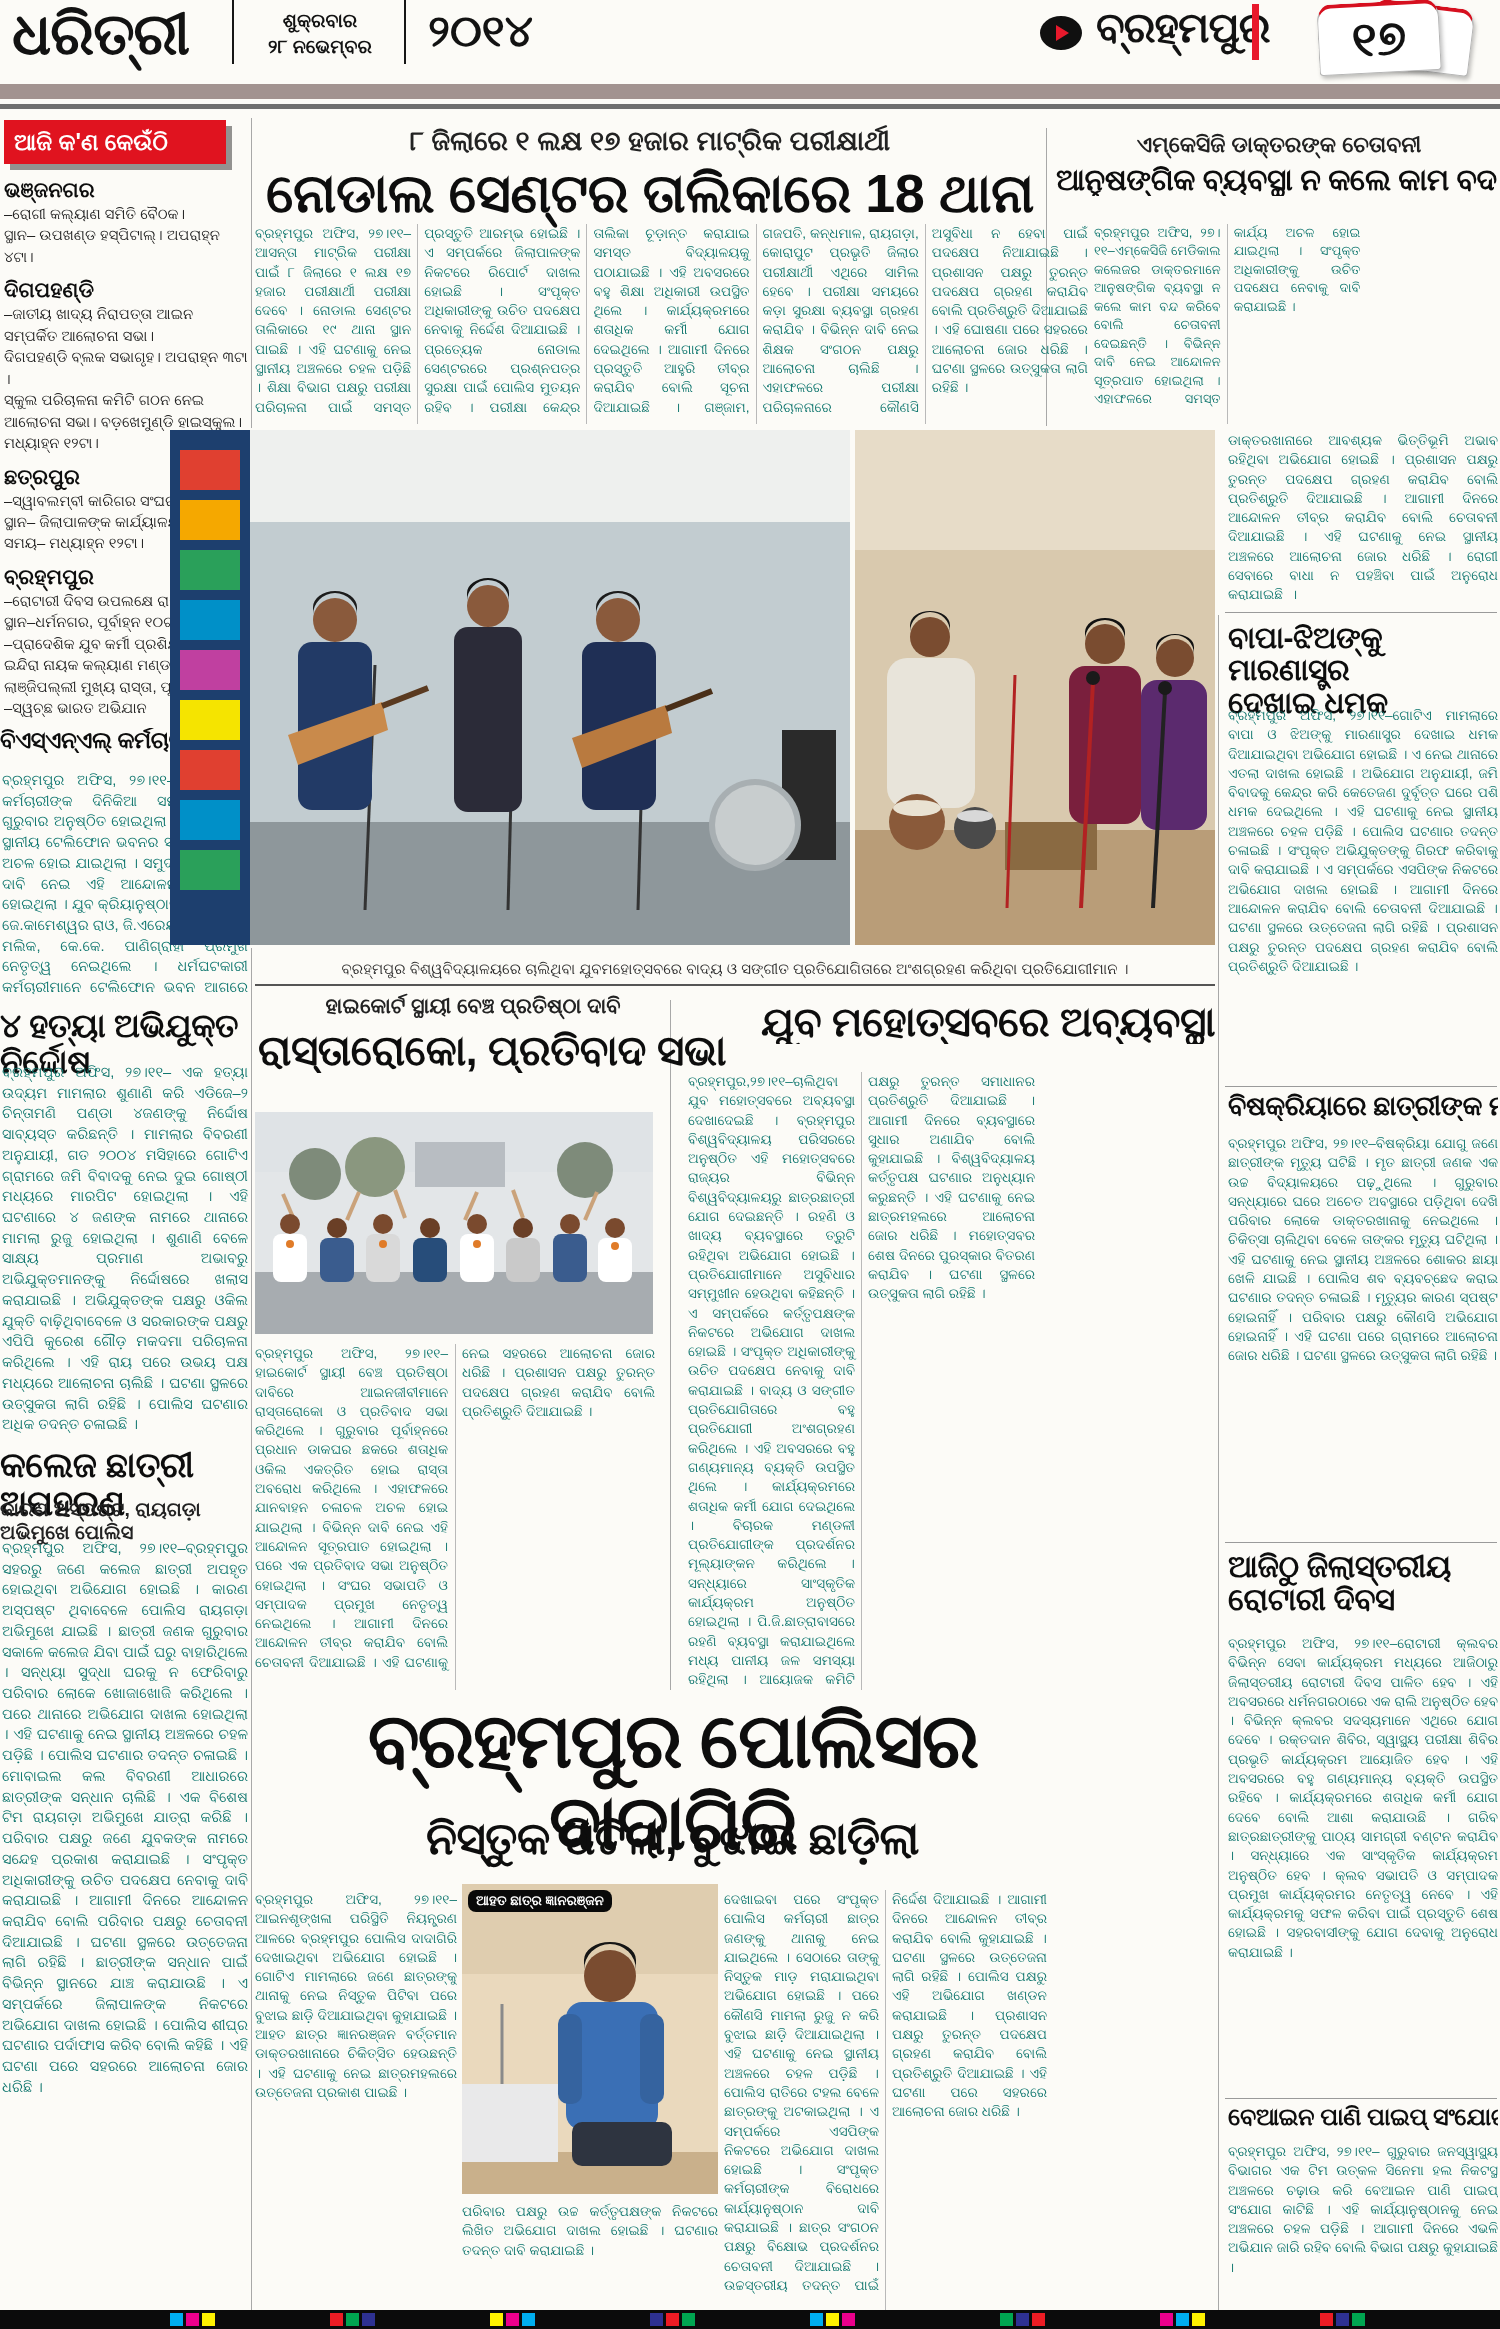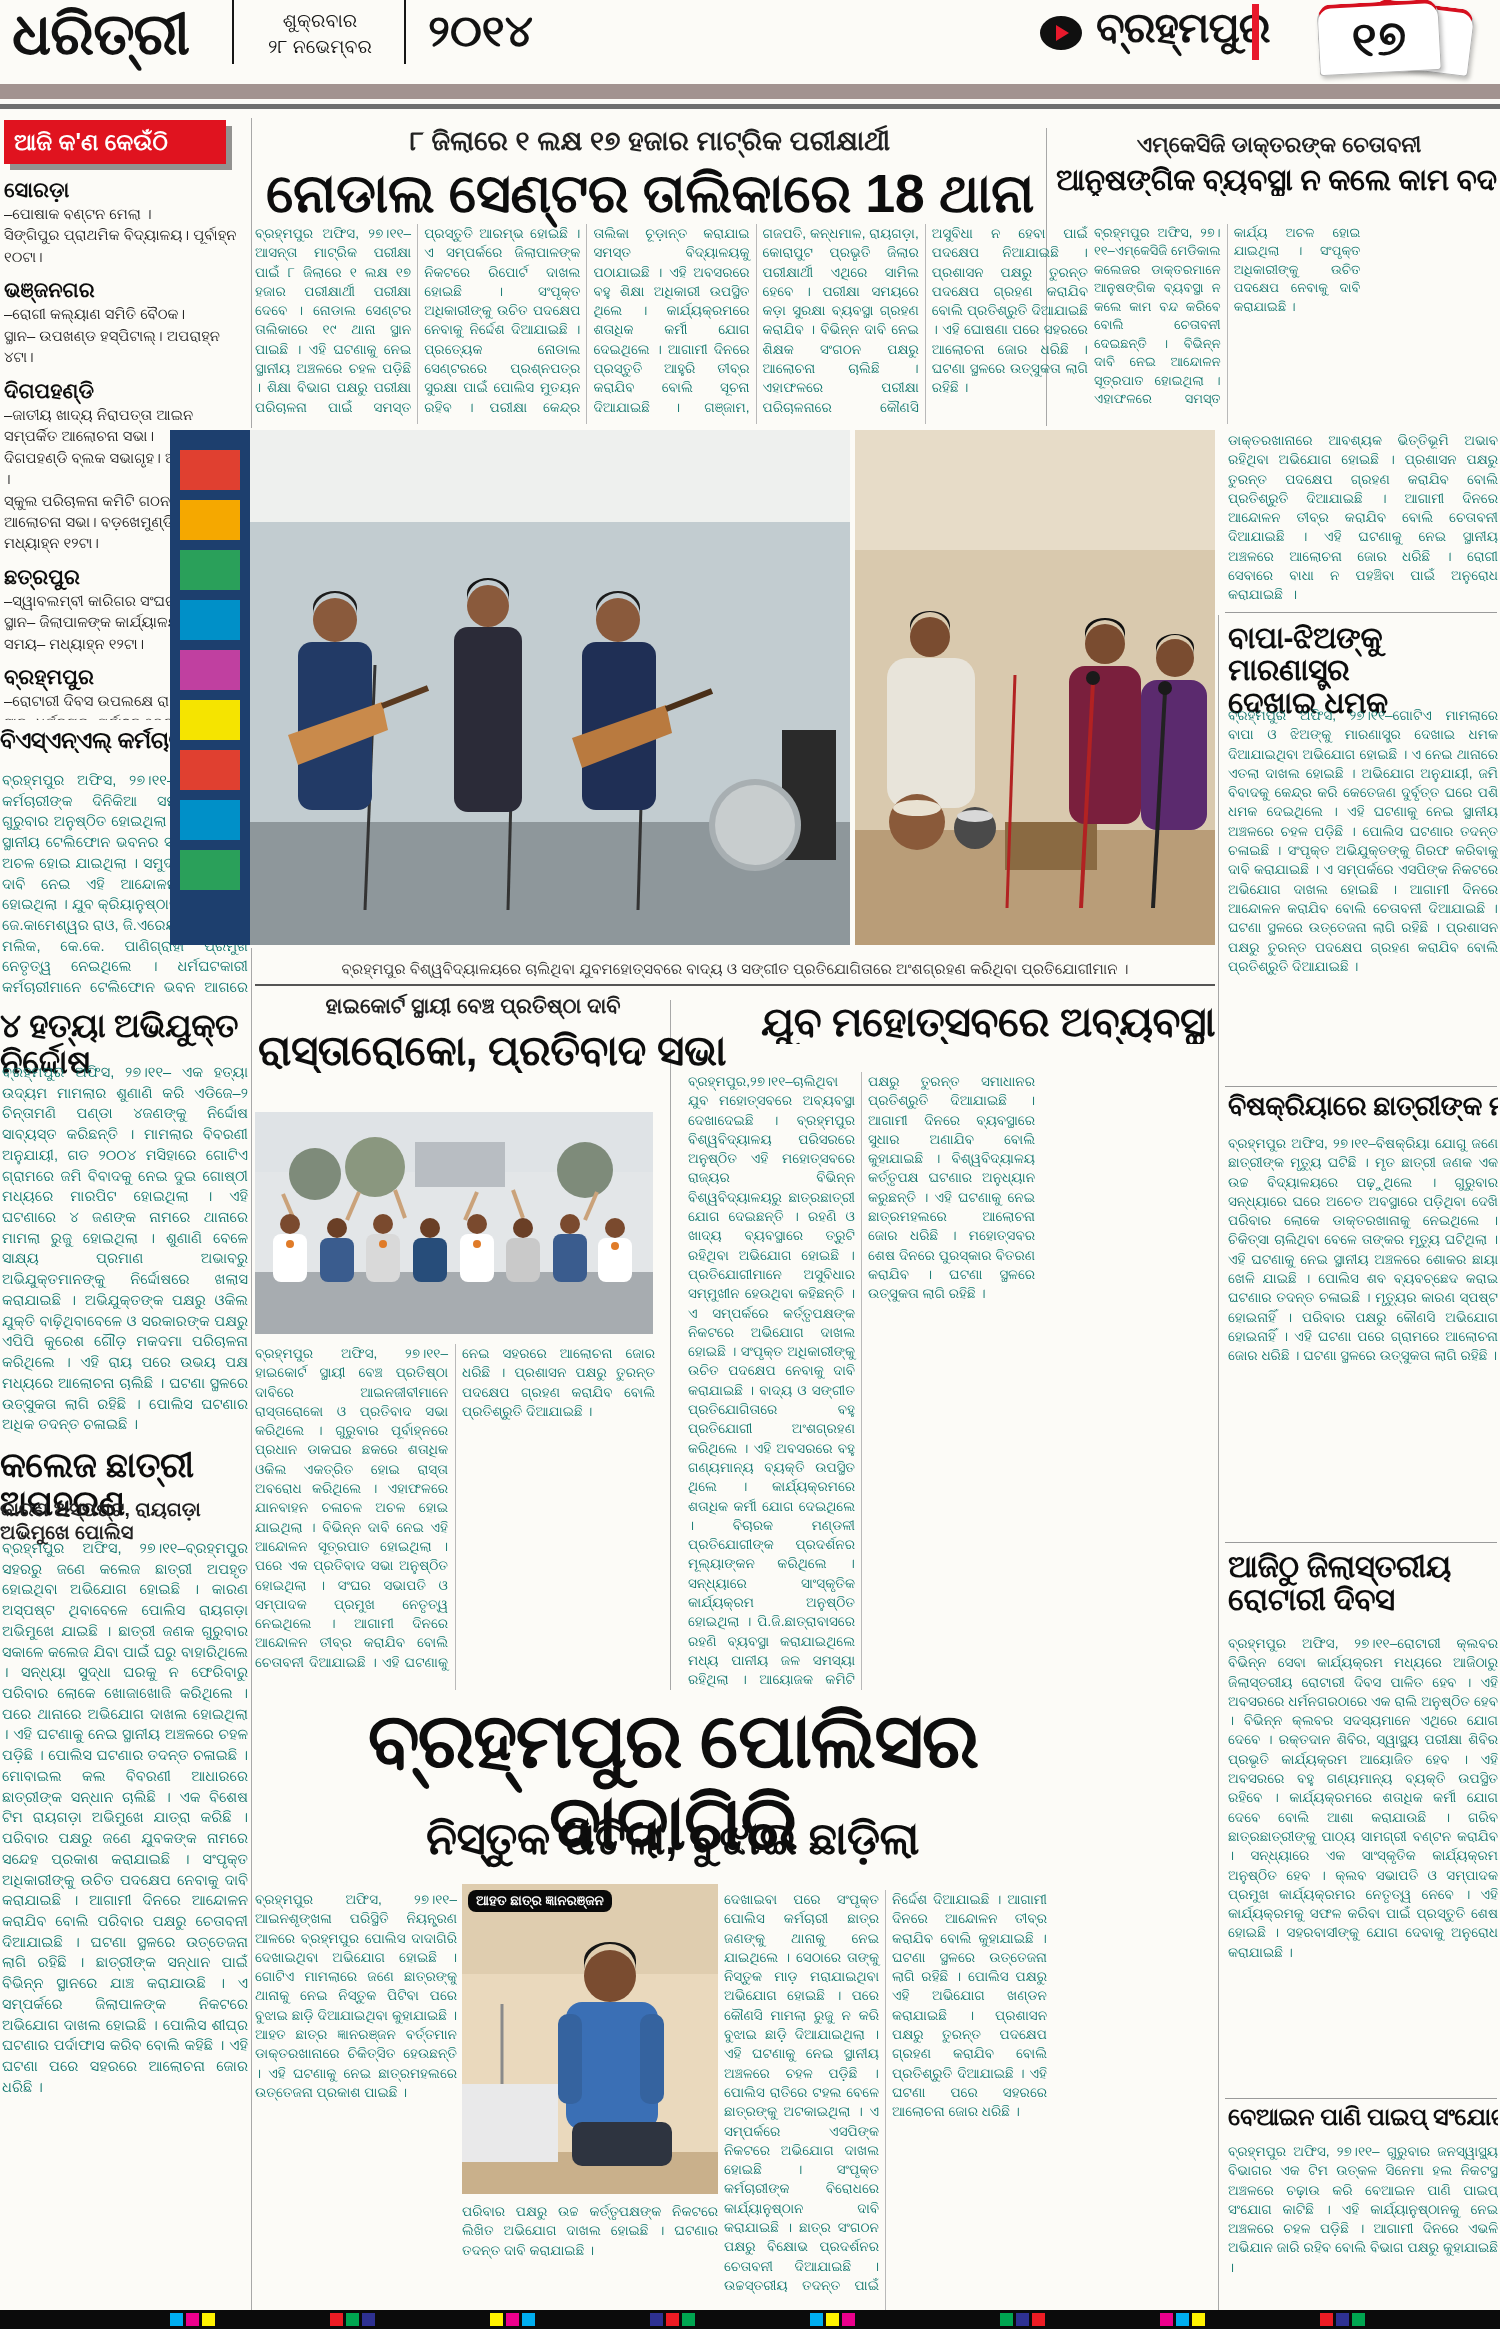--- a/index.html
+++ b/index.html
@@ -12,21 +12,21 @@
   .kick{font-weight:bold;color:#222;}
   .bodytxt{font-size:13.6px;line-height:1.42;text-align:justify;color:#0f766e;overflow:hidden;}
   .cols2{column-count:2;column-gap:14px;column-rule:1px solid #b9b9b9;column-fill:auto;height:100%;}
   .cols3{column-count:3;column-gap:13px;column-rule:1px solid #b9b9b9;column-fill:auto;height:100%;}
   .cols5{column-count:5;column-gap:13px;column-rule:1px solid #b9b9b9;column-fill:auto;height:100%;}
   .vrule{width:1px;background:#a8a8a8;}
   .hrule{height:1px;background:#9a9a9a;}
   
   .logo{font-size:58px;font-weight:bold;letter-spacing:-1px;}
   .mast-sep{width:2px;background:#161616;}
-  .datebox{font-size:19px;font-weight:normal;line-height:1.35;}
+  .datebox{font-size:19px;font-weight:bold;line-height:1.35;}
   .year{font-size:44px;font-weight:bold;}
   .edition{font-size:42px;font-weight:bold;letter-spacing:-1px;}
   .oval{width:42px;height:34px;background:#101010;border-radius:50%;display:flex;align-items:center;justify-content:center;}
   .oval .tri{width:0;height:0;border-top:8px solid transparent;border-bottom:8px solid transparent;border-left:13px solid #e8192c;margin-left:3px;}
   .redbar{width:7px;background:#e8192c;}
   .cal-page{position:absolute;background:#fff;border:1px solid #b5b5b5;border-top:4px solid #d6101f;
             border-radius:14px 14px 4px 4px/18px 18px 4px 4px;box-shadow:2px 3px 4px rgba(0,0,0,.25);}
   .cal-num{font-size:48px;font-weight:bold;}
   
   .todaybox{background:#e0131f;color:#fff;font-size:23px;font-weight:bold;display:flex;align-items:center;
@@ -70,25 +70,20 @@
 <div class="abs vrule" style="left:251px;top:118px;height:310px;"></div>
 <div class="abs vrule" style="left:251px;top:948px;height:1362px;"></div>
 <div class="abs vrule" style="left:1046px;top:128px;height:298px;"></div>
 <div class="abs vrule" style="left:1218px;top:615px;height:1697px;"></div>
 <div class="abs vrule" style="left:670px;top:1000px;height:690px;"></div>
 
 <div class="abs todaybox" style="left:4px;top:120px;width:212px;height:44px;">
   <span>ଆଜି କ'ଣ କେଉଁଠି</span>
 </div>
 <div class="abs" style="left:4px;top:168px;width:244px;height:552px;overflow:hidden;">
-  <div>
-    <div class="town">ସୋରଡ଼ା</div>
-    <div class="evlines pre">–ପୋଷାକ ବଣ୍ଟନ ମେଲା ।
-ସିଙ୍ଗିପୁର ପ୍ରାଥମିକ ବିଦ୍ୟାଳୟ। ପୂର୍ବାହ୍ନ ୧୦ଟା।</div>
-  </div>
   <div>
     <div class="town">ଭଞ୍ଜନଗର</div>
     <div class="evlines pre">–ରୋଗୀ କଲ୍ୟାଣ ସମିତି ବୈଠକ।
 ସ୍ଥାନ– ଉପଖଣ୍ଡ ହସ୍ପିଟାଲ୍। ଅପରାହ୍ନ ୪ଟା।</div>
   </div>
   <div>
     <div class="town">ଦିଗପହଣ୍ଡି</div>
     <div class="evlines pre">–ଜାତୀୟ ଖାଦ୍ୟ ନିରାପତ୍ତା ଆଇନ ସମ୍ପର୍କିତ ଆଲୋଚନା ସଭା।
 ଦିଗପହଣ୍ଡି ବ୍ଲକ ସଭାଗୃହ। ଅପରାହ୍ନ ୩ଟା ।
 ସ୍କୁଲ ପରିଚାଳନା କମିଟି ଗଠନ ନେଇ ଆଲୋଚନା ସଭା।  ବଡ଼ଖେମୁଣ୍ଡି ହାଇସ୍କୁଲ। ମଧ୍ୟାହ୍ନ ୧୨ଟା।</div>

